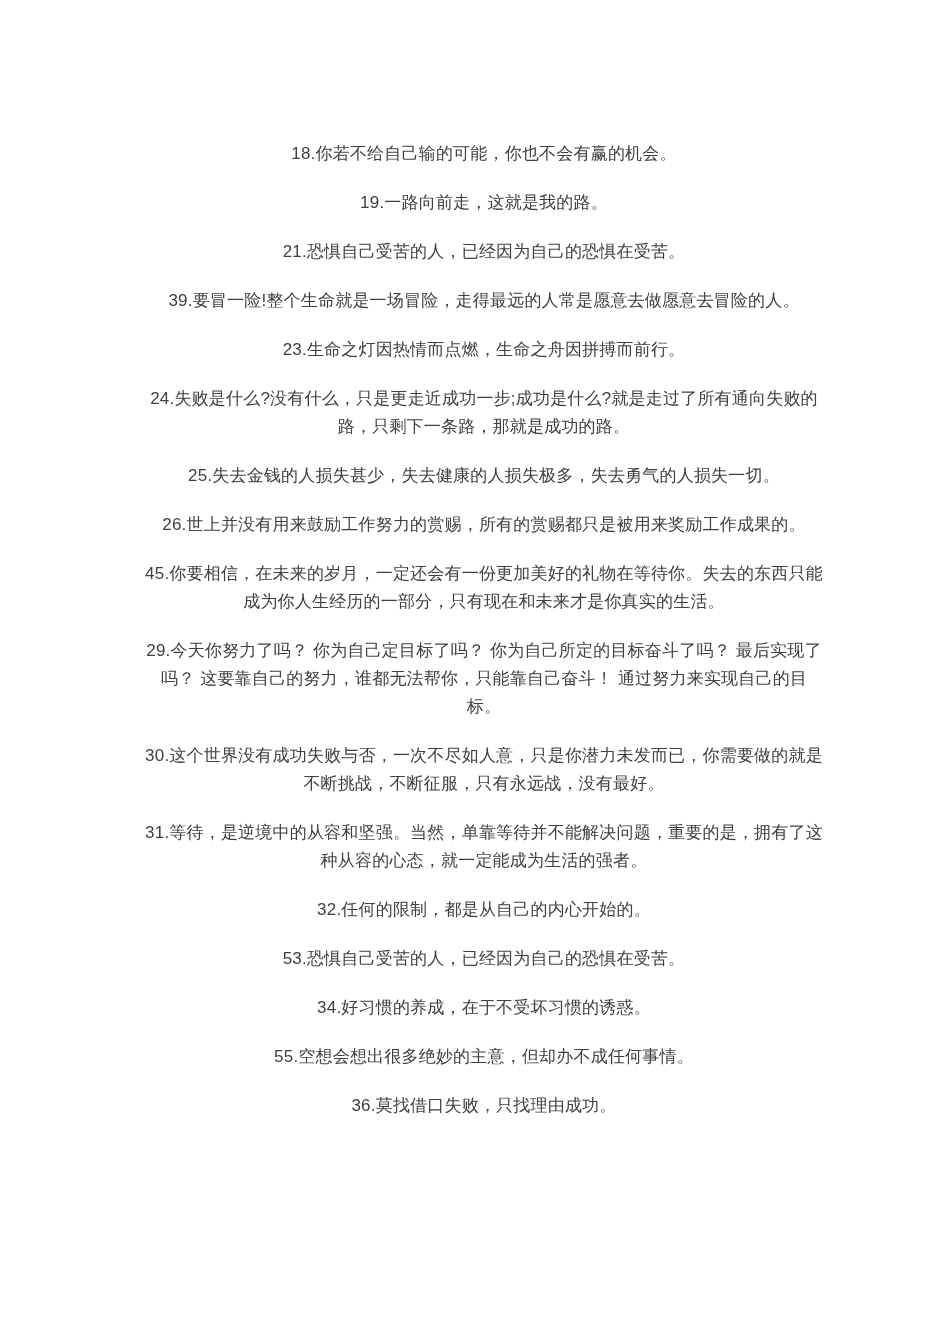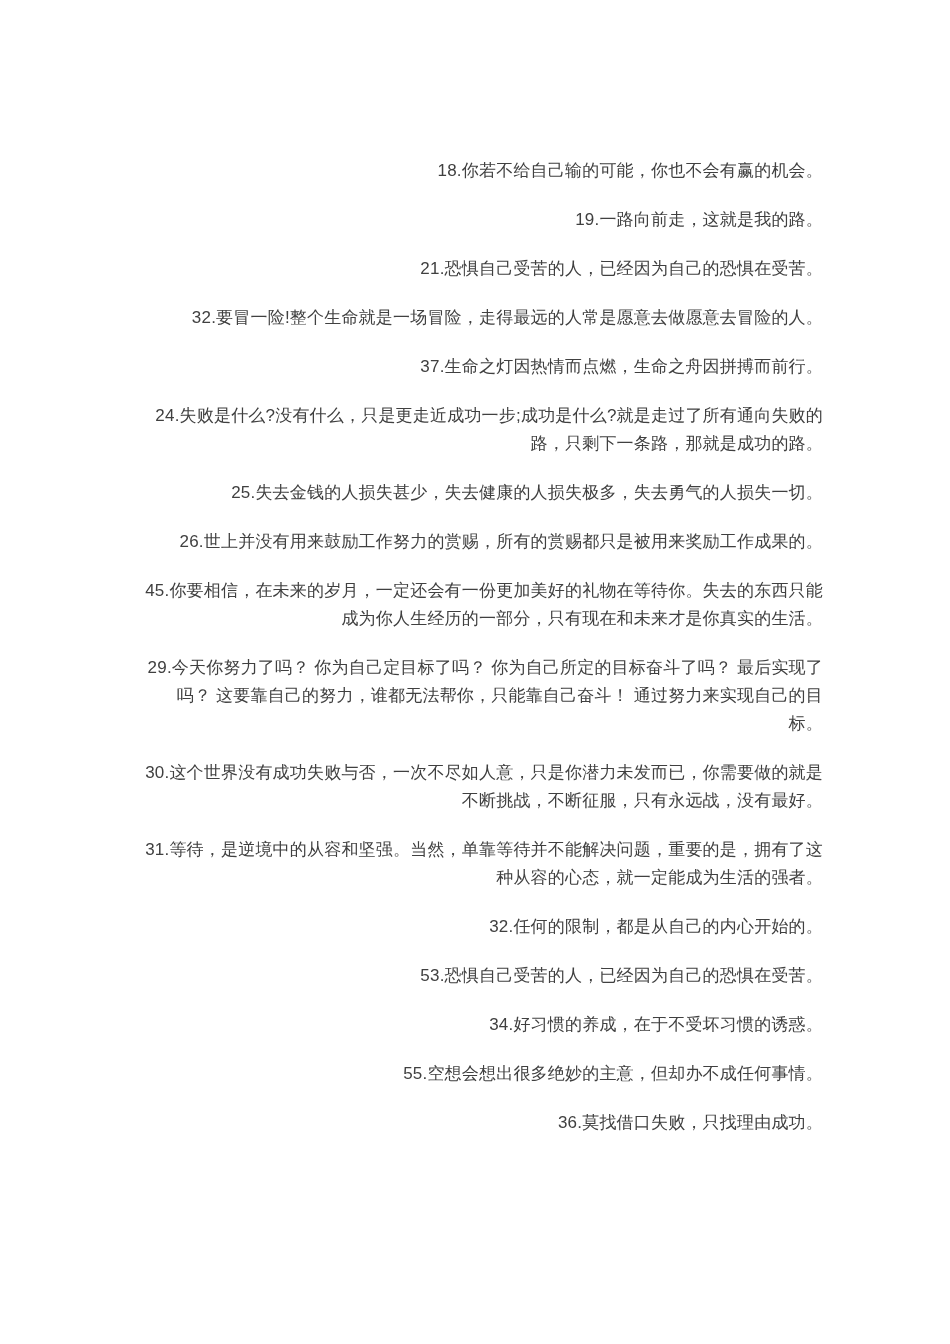--- a/index.html
+++ b/index.html
@@ -17,39 +17,39 @@
     box-sizing: border-box;
     width: 950px;
     height: 1344px;
     padding: 140px 130px 0 145px;
     background: #ffffff;
   }
   .quote-list {
     width: 678px;
   }
   .quote-list p.quote {
-    margin: 17px 0 21px 0;
+    margin: 0 0 21px 0;
     font-size: 17px;
     line-height: 28px;
     color: #404040;
     letter-spacing: 0.2px;
-    text-align: right;
+    text-align: center;
     word-break: normal;
   }
 </style>
 </head>
 <body>
 
 <div class="page">
   <div class="quote-list">
       <p class="quote">18.你若不给自己输的可能，你也不会有赢的机会。</p>
       <p class="quote">19.一路向前走，这就是我的路。</p>
       <p class="quote">21.恐惧自己受苦的人，已经因为自己的恐惧在受苦。</p>
-      <p class="quote">32.要冒一险!整个生命就是一场冒险，走得最远的人常是愿意去做愿意去冒险的人。</p>
-      <p class="quote">37.生命之灯因热情而点燃，生命之舟因拼搏而前行。</p>
+      <p class="quote">39.要冒一险!整个生命就是一场冒险，走得最远的人常是愿意去做愿意去冒险的人。</p>
+      <p class="quote">23.生命之灯因热情而点燃，生命之舟因拼搏而前行。</p>
       <p class="quote">24.失败是什么?没有什么，只是更走近成功一步;成功是什么?就是走过了所有通向失败的路，只剩下一条路，那就是成功的路。</p>
       <p class="quote">25.失去金钱的人损失甚少，失去健康的人损失极多，失去勇气的人损失一切。</p>
       <p class="quote">26.世上并没有用来鼓励工作努力的赏赐，所有的赏赐都只是被用来奖励工作成果的。</p>
       <p class="quote">45.你要相信，在未来的岁月，一定还会有一份更加美好的礼物在等待你。失去的东西只能成为你人生经历的一部分，只有现在和未来才是你真实的生活。</p>
       <p class="quote">29.今天你努力了吗？ 你为自己定目标了吗？ 你为自己所定的目标奋斗了吗？ 最后实现了吗？ 这要靠自己的努力，谁都无法帮你，只能靠自己奋斗！ 通过努力来实现自己的目标。</p>
       <p class="quote">30.这个世界没有成功失败与否，一次不尽如人意，只是你潜力未发而已，你需要做的就是不断挑战，不断征服，只有永远战，没有最好。</p>
       <p class="quote">31.等待，是逆境中的从容和坚强。当然，单靠等待并不能解决问题，重要的是，拥有了这种从容的心态，就一定能成为生活的强者。</p>
       <p class="quote">32.任何的限制，都是从自己的内心开始的。</p>
       <p class="quote">53.恐惧自己受苦的人，已经因为自己的恐惧在受苦。</p>
       <p class="quote">34.好习惯的养成，在于不受坏习惯的诱惑。</p>

